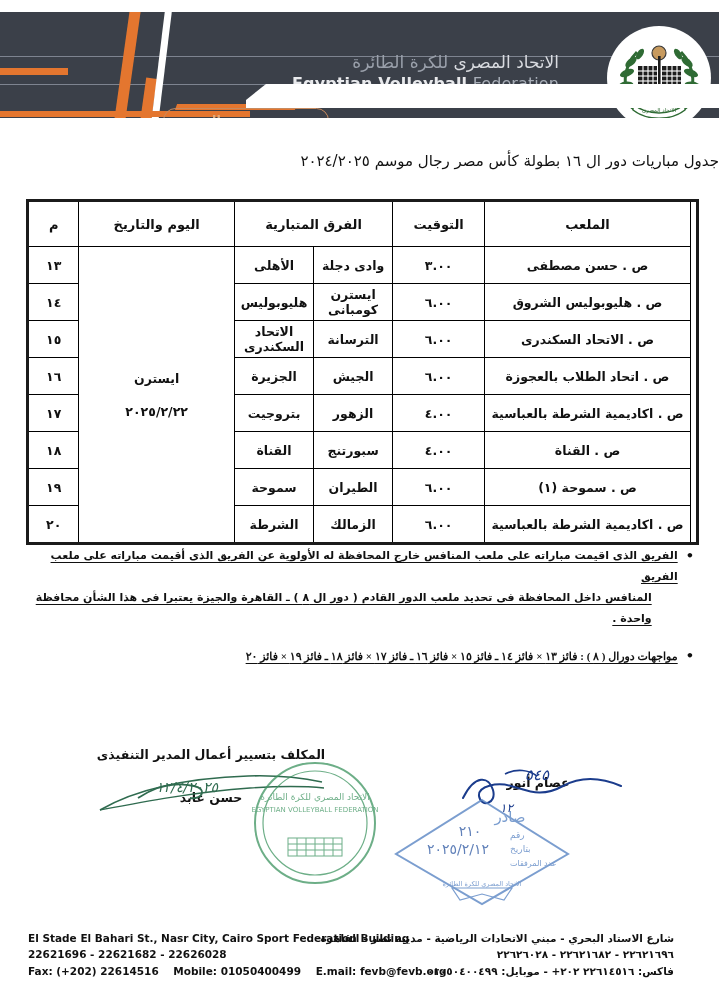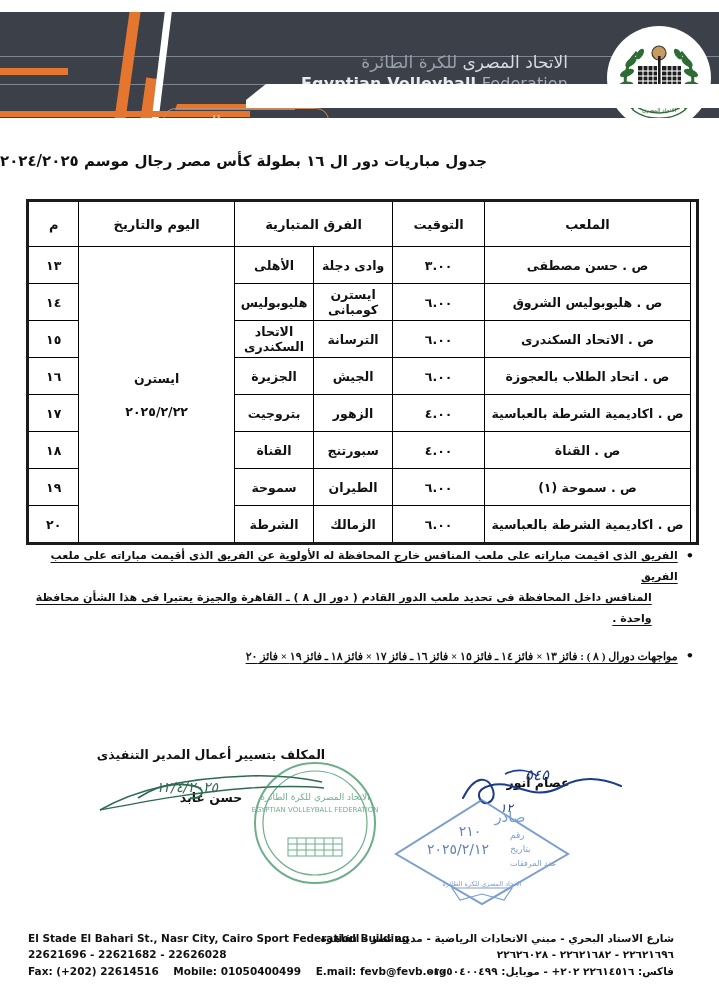--- a/index.html
+++ b/index.html
@@ -71,21 +71,21 @@
     border: 1px solid #c78a5e;
     border-radius: 14px;
     color: #e0a97a;
     font-size: 13px;
     font-weight: bold;
     letter-spacing: 0.3px;
     white-space: nowrap;
     margin-top: 40px;
   }
   .fed-names {
-    position: absolute; right: 151px; top: 40px;
+    position: absolute; right: 160px; top: 40px;
     text-align: right;
     line-height: 1.28;
     white-space: nowrap;
   }
   .fed-name-ar {
     font-size: 17px;
     color: #d9dbe0;
     letter-spacing: 0.4px;
   }
   .fed-name-ar .dim { color: #9aa0ab; }
@@ -106,23 +106,23 @@
   .logo-disc {
     position: absolute; left: 0; top: 0;
     width: 104px; height: 104px;
     border-radius: 50%;
     background: #ffffff;
   }
 
   
   .doc-title {
     position: absolute; left: 0; top: 152px; width: 719px;
-    text-align: left;
+    text-align: right;
     font-size: 15px;
-    font-weight: bold;
+    font-weight: normal;
     color: #111;
     letter-spacing: 0px;
   }
 
   
   .sched-table {
     position: absolute;
     left: 28px; top: 201px;
     width: 663px;
     border-collapse: collapse;

